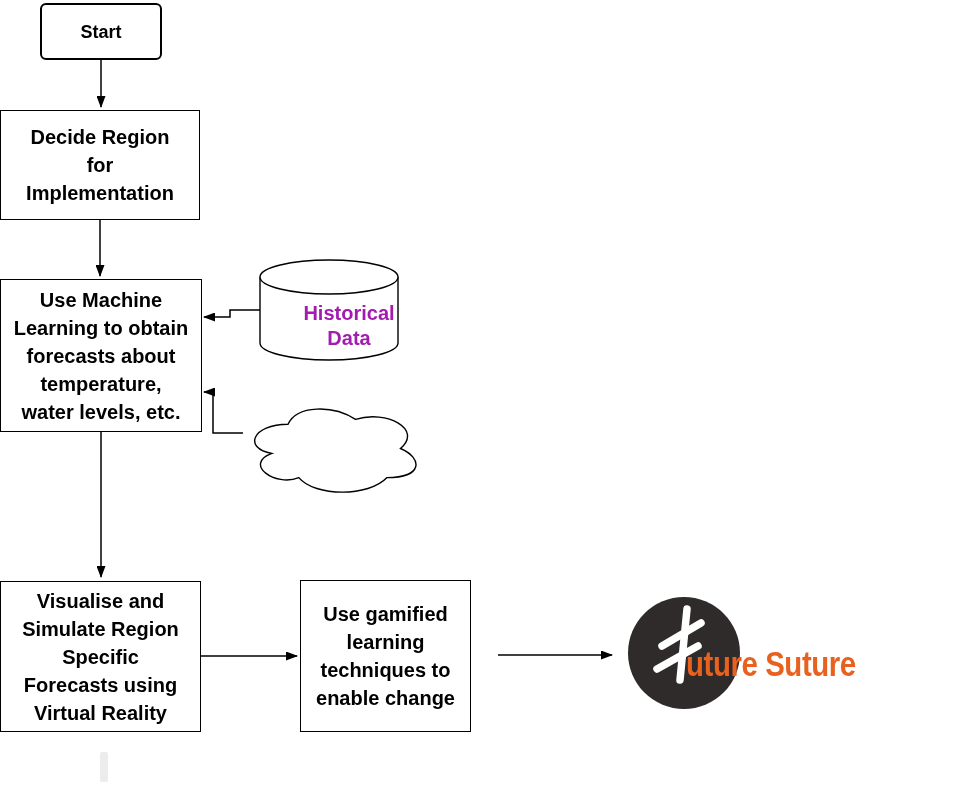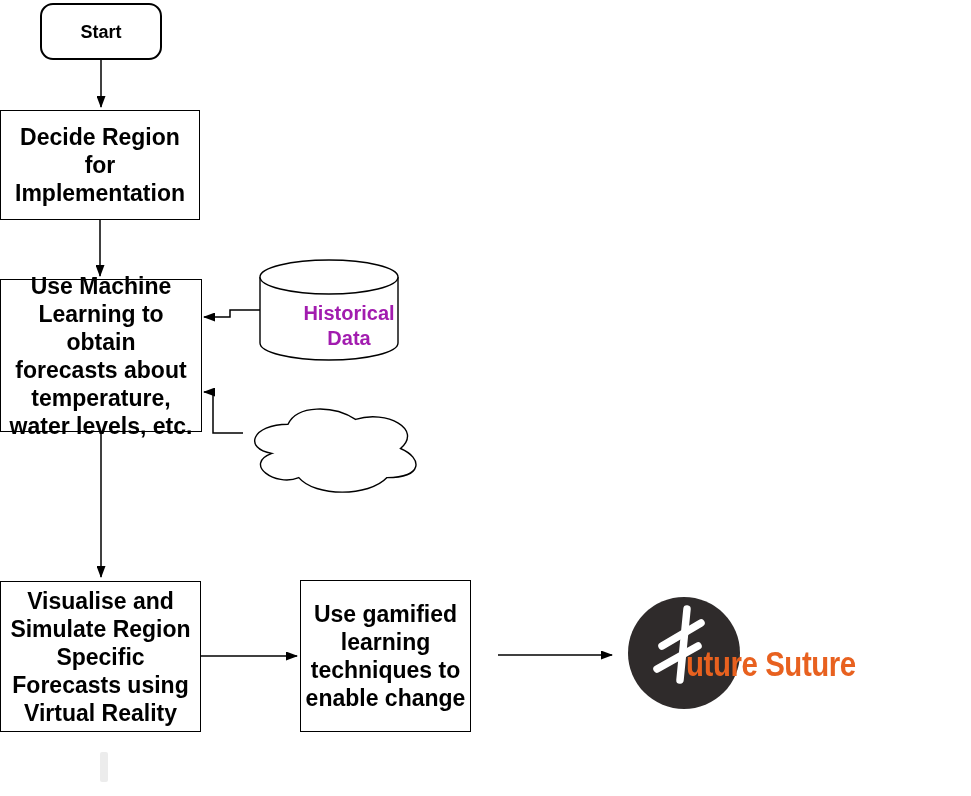--- a/index.html
+++ b/index.html
@@ -23,28 +23,28 @@
     border: 1.5px solid #000000;
     display: flex;
     align-items: center;
     justify-content: center;
     text-align: center;
     color: #000000;
   }
   .node-label {
     white-space: pre-line;
     font-weight: bold;
-    font-size: 23px;
+    font-size: 20px;
     line-height: 28px;
   }
   #node-start {
     left: 40px; top: 3px;
     width: 122px; height: 57px;
     border-width: 2px;
-    border-radius: 13px;
+    border-radius: 6px;
   }
   #node-start .node-label { font-size: 18px; line-height: 22px; }
   #node-decide { left: 0px;  top: 110px; width: 200px; height: 110px; }
   #node-ml     { left: 0px;  top: 279px; width: 202px; height: 153px; }
   #node-vr     { left: 0px;  top: 581px; width: 201px; height: 151px; }
   #node-gamified { left: 300px; top: 580px; width: 171px; height: 152px; }
   .shape-label {
     position: absolute;
     text-align: center;
     color: #a21caf;

